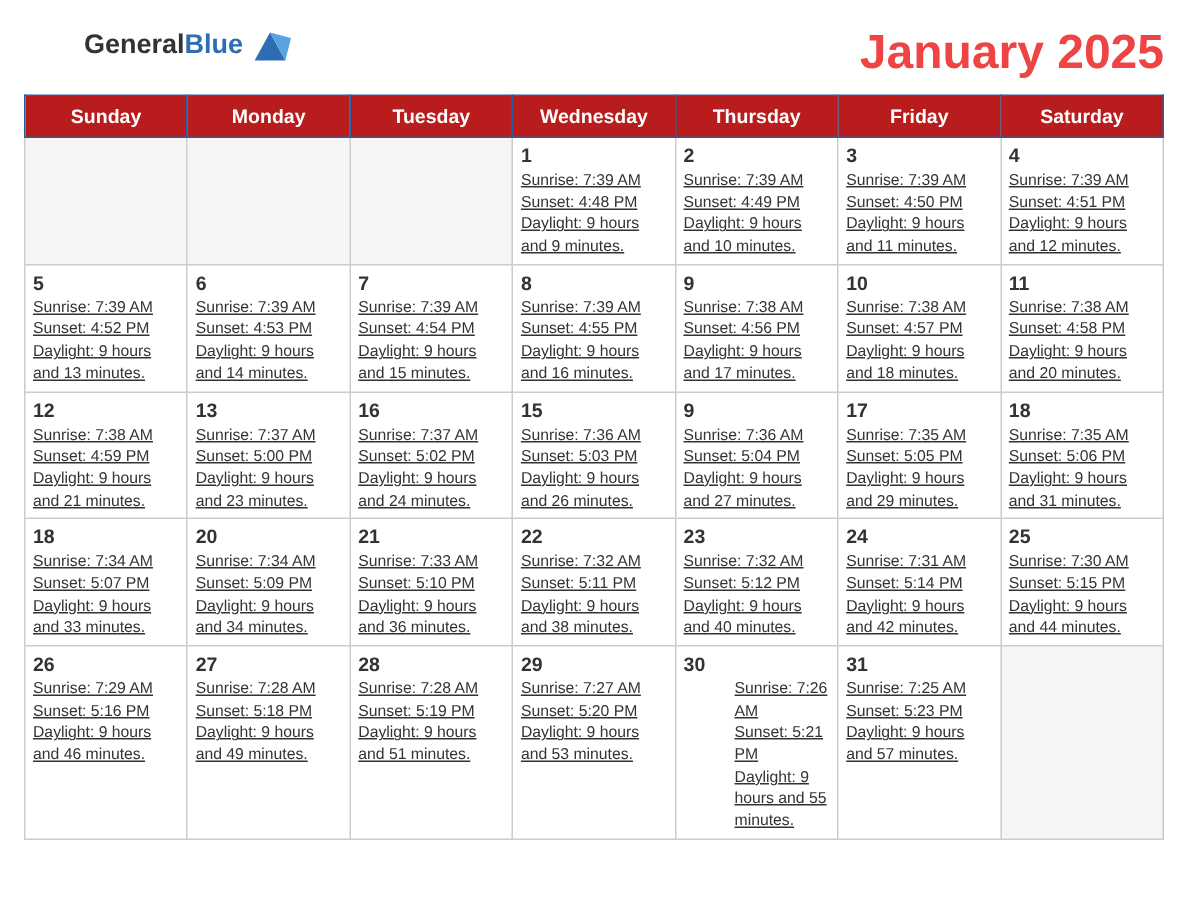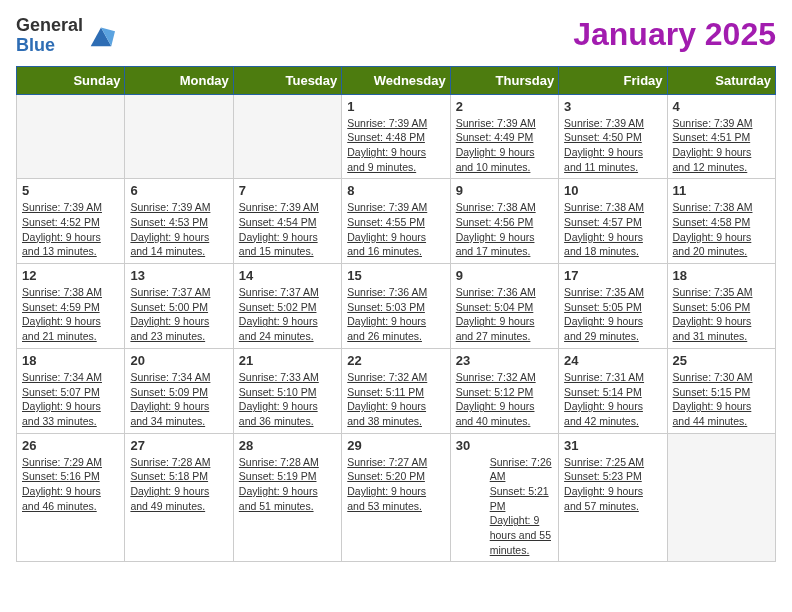--- a/index.html
+++ b/index.html
@@ -15,22 +15,22 @@
       justify-content: space-between;
       align-items: flex-start;
       margin-bottom: 10px;
     }
     .logo {
       display: flex;
       align-items: center;
     }
     .logo-text {
       display: flex;
-      flex-direction: column;
       line-height: 1.1;
+      margin-left: 40px;
     }
     .logo-general {
       font-size: 18px;
       font-weight: bold;
       color: #333;
     }
     .logo-blue {
       font-size: 18px;
       font-weight: bold;
       color: #2e6db4;
@@ -39,38 +39,38 @@
       width: 28px;
       height: 28px;
       margin-left: 4px;
     }
     .title-block {
       text-align: right;
     }
     .month-title {
       font-size: 32px;
       font-weight: bold;
-      color: #a21caf;
+      color: #ef4444;
     }
     .location {
       font-size: 15px;
       color: #555;
     }
     .calendar {
       width: 100%;
       border-collapse: collapse;
       border: 1px solid #ccc;
     }
     .calendar th {
-      background-color: #4d7c0f;
+      background-color: #b91c1c;
       color: #fff;
       font-size: 13px;
       font-weight: bold;
       padding: 6px 4px;
-      text-align: right;
+      text-align: center;
       border: 1px solid #2460a0;
     }
     .calendar td {
       border: 1px solid #ccc;
       vertical-align: top;
       padding: 4px 5px;
       width: 108px;
       min-height: 80px;
       font-size: 11px;
       color: #333;
@@ -210,21 +210,21 @@
 Sunset: 4:59 PM
 Daylight: 9 hours and 21 minutes.</div>
         </td>
         <td>
           <span class="day-number">13</span>
           <div class="day-info" style="white-space: pre-line;">Sunrise: 7:37 AM
 Sunset: 5:00 PM
 Daylight: 9 hours and 23 minutes.</div>
         </td>
         <td>
-          <span class="day-number">14</span>
+          <span class="day-number">16</span>
           <div class="day-info" style="white-space: pre-line;">Sunrise: 7:37 AM
 Sunset: 5:02 PM
 Daylight: 9 hours and 24 minutes.</div>
         </td>
         <td>
           <span class="day-number">15</span>
           <div class="day-info" style="white-space: pre-line;">Sunrise: 7:36 AM
 Sunset: 5:03 PM
 Daylight: 9 hours and 26 minutes.</div>
         </td>

